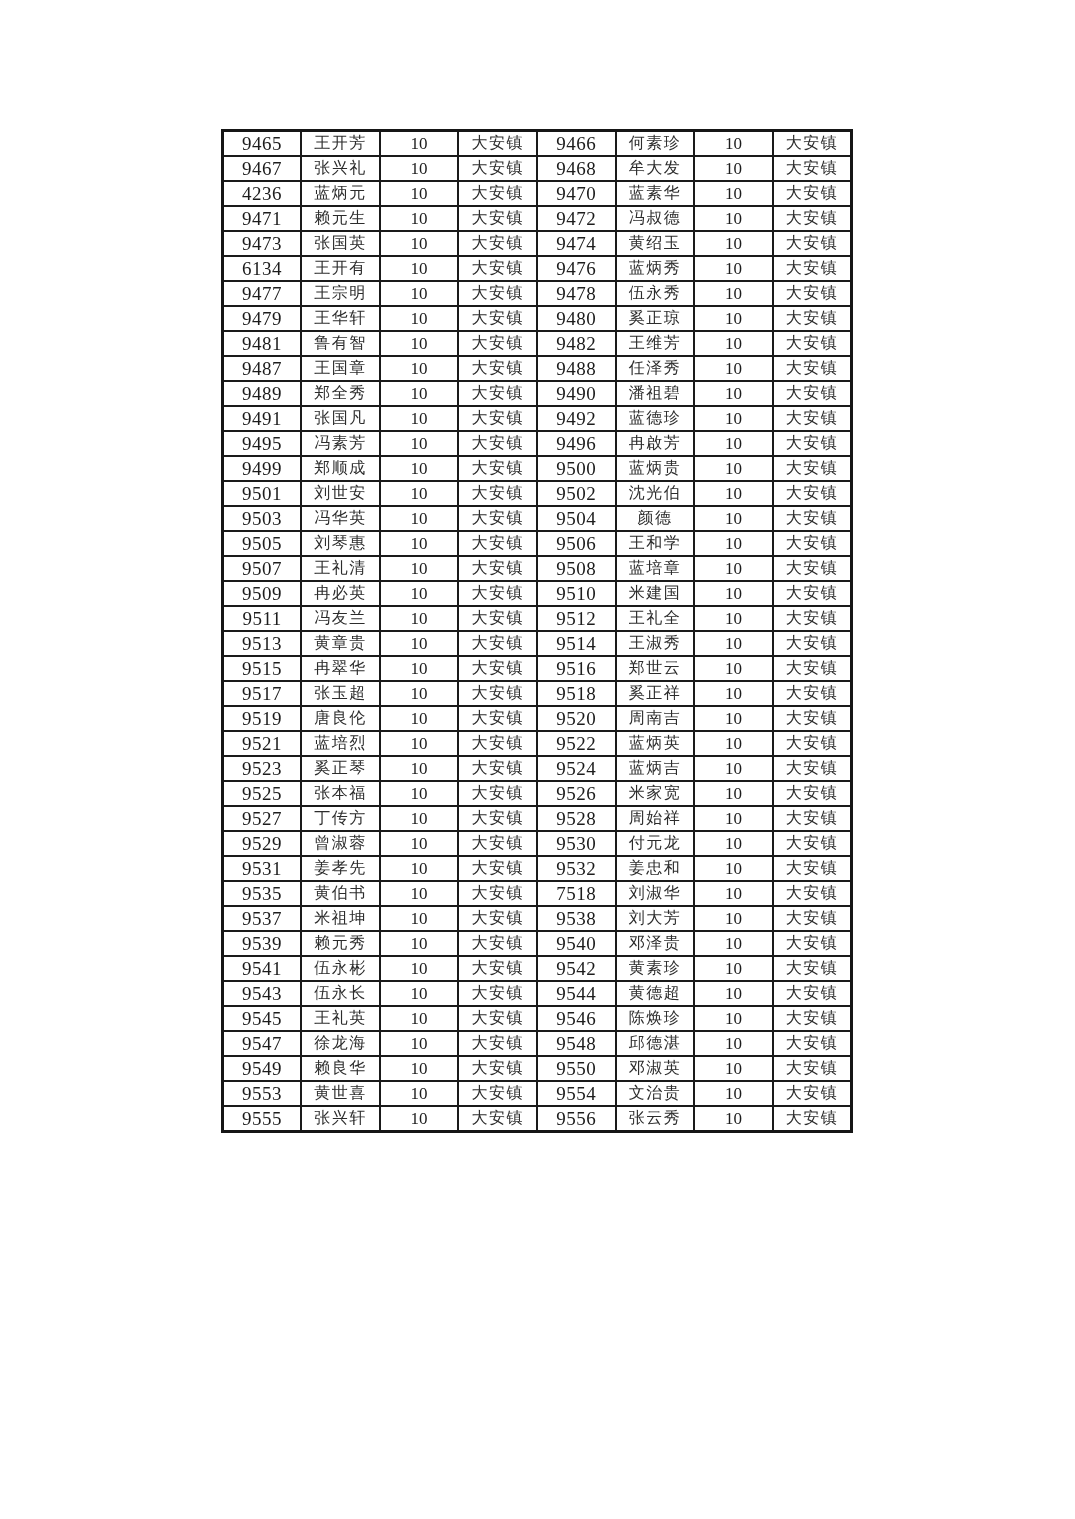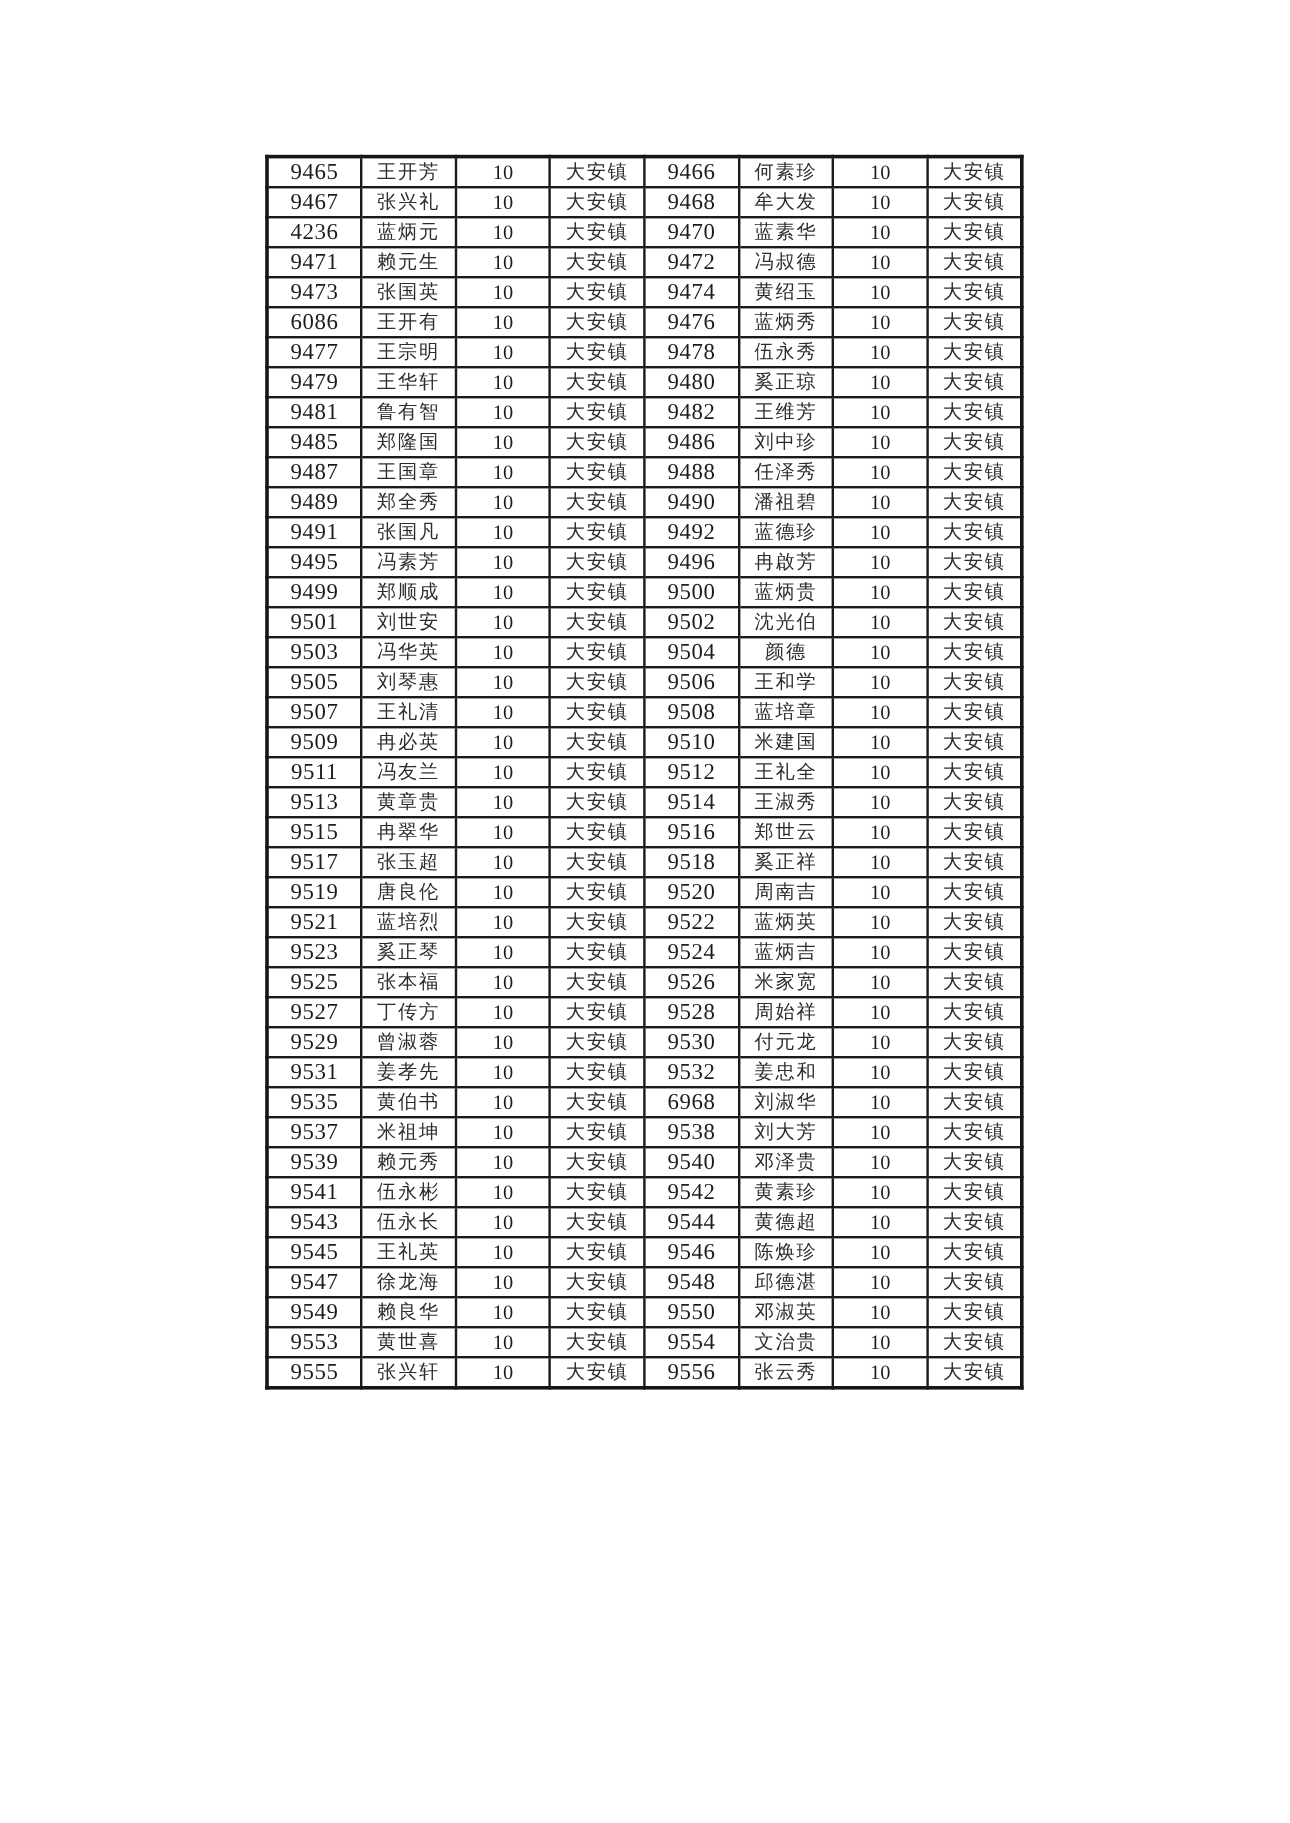--- a/index.html
+++ b/index.html
@@ -100,21 +100,21 @@
           <td class="c-id">9473</td>
           <td class="c-name">张国英</td>
           <td class="c-quantity">10</td>
           <td class="c-town">大安镇</td>
           <td class="c-id">9474</td>
           <td class="c-name">黄绍玉</td>
           <td class="c-quantity">10</td>
           <td class="c-town">大安镇</td>
         </tr>
         <tr>
-          <td class="c-id">6086</td>
+          <td class="c-id">6134</td>
           <td class="c-name">王开有</td>
           <td class="c-quantity">10</td>
           <td class="c-town">大安镇</td>
           <td class="c-id">9476</td>
           <td class="c-name">蓝炳秀</td>
           <td class="c-quantity">10</td>
           <td class="c-town">大安镇</td>
         </tr>
         <tr>
           <td class="c-id">9477</td>
@@ -140,30 +140,20 @@
           <td class="c-id">9481</td>
           <td class="c-name">鲁有智</td>
           <td class="c-quantity">10</td>
           <td class="c-town">大安镇</td>
           <td class="c-id">9482</td>
           <td class="c-name">王维芳</td>
           <td class="c-quantity">10</td>
           <td class="c-town">大安镇</td>
         </tr>
         <tr>
-          <td class="c-id">9485</td>
-          <td class="c-name">郑隆国</td>
-          <td class="c-quantity">10</td>
-          <td class="c-town">大安镇</td>
-          <td class="c-id">9486</td>
-          <td class="c-name">刘中珍</td>
-          <td class="c-quantity">10</td>
-          <td class="c-town">大安镇</td>
-        </tr>
-        <tr>
           <td class="c-id">9487</td>
           <td class="c-name">王国章</td>
           <td class="c-quantity">10</td>
           <td class="c-town">大安镇</td>
           <td class="c-id">9488</td>
           <td class="c-name">任泽秀</td>
           <td class="c-quantity">10</td>
           <td class="c-town">大安镇</td>
         </tr>
         <tr>
@@ -364,21 +354,21 @@
           <td class="c-id">9532</td>
           <td class="c-name">姜忠和</td>
           <td class="c-quantity">10</td>
           <td class="c-town">大安镇</td>
         </tr>
         <tr>
           <td class="c-id">9535</td>
           <td class="c-name">黄伯书</td>
           <td class="c-quantity">10</td>
           <td class="c-town">大安镇</td>
-          <td class="c-id">6968</td>
+          <td class="c-id">7518</td>
           <td class="c-name">刘淑华</td>
           <td class="c-quantity">10</td>
           <td class="c-town">大安镇</td>
         </tr>
         <tr>
           <td class="c-id">9537</td>
           <td class="c-name">米祖坤</td>
           <td class="c-quantity">10</td>
           <td class="c-town">大安镇</td>
           <td class="c-id">9538</td>

